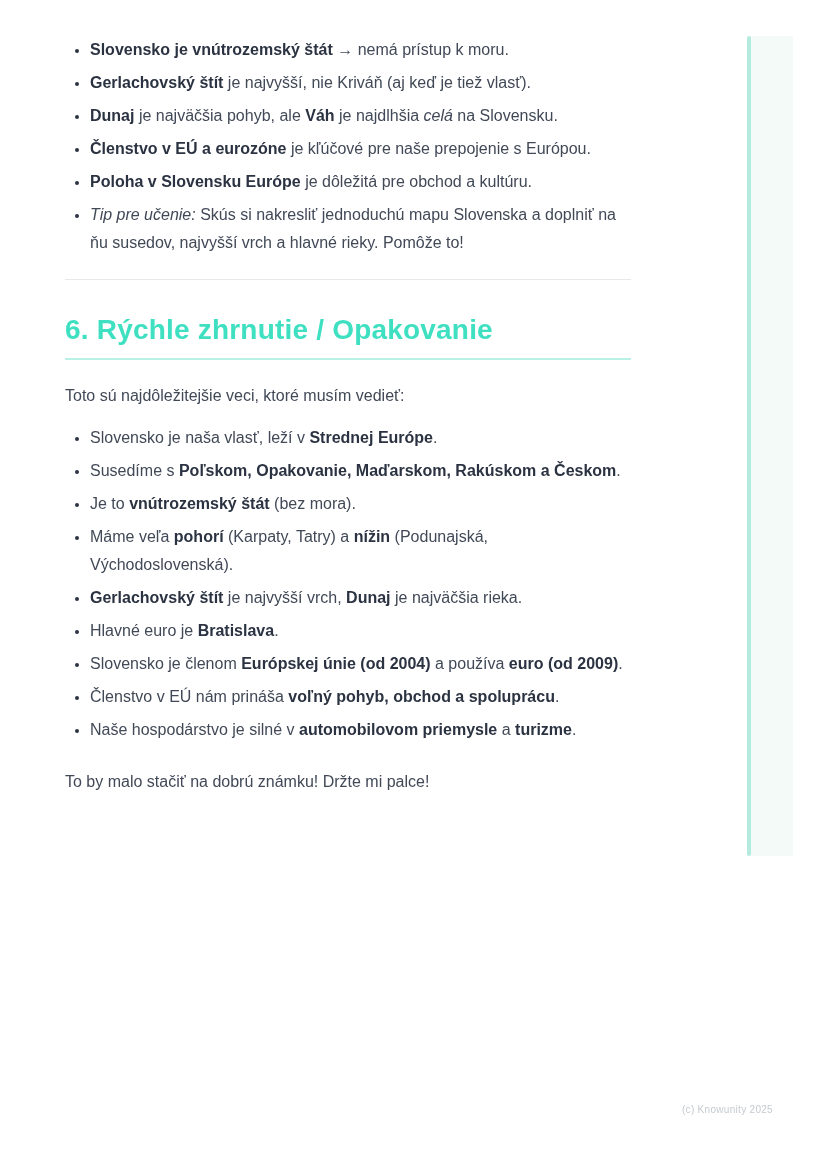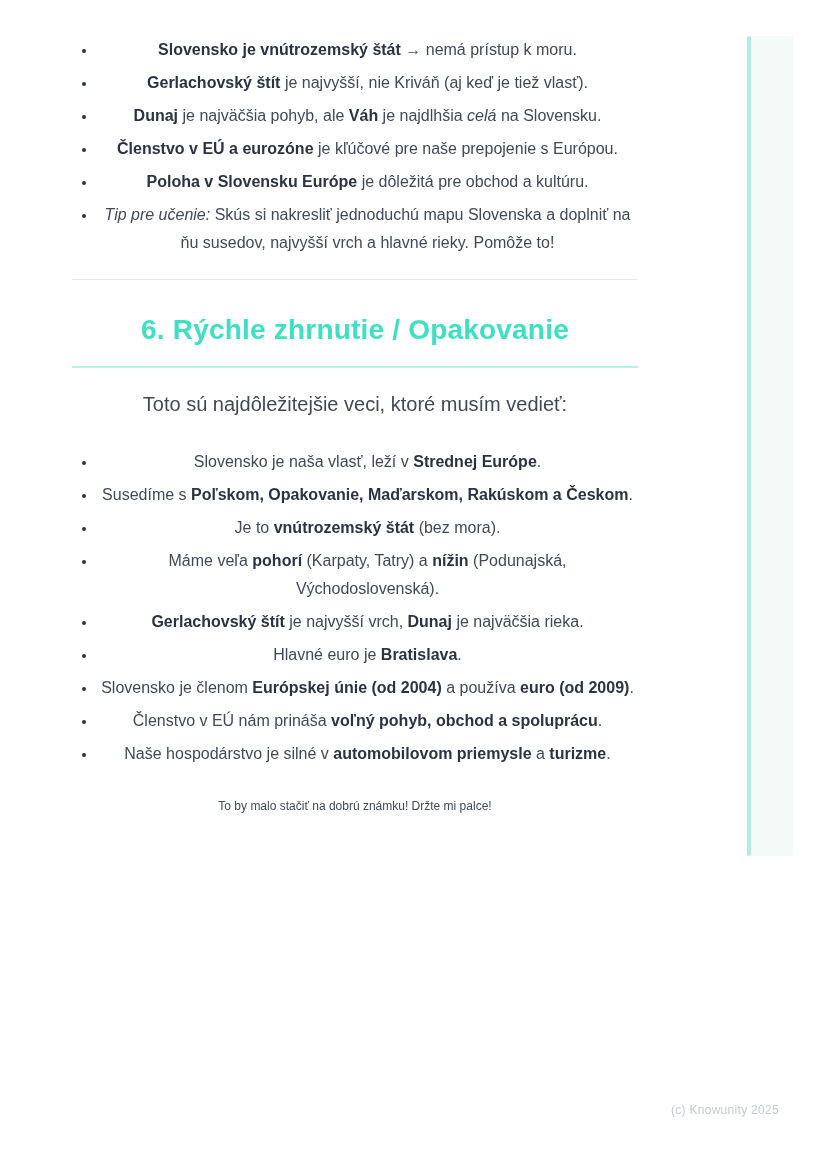--- a/index.html
+++ b/index.html
@@ -19,23 +19,22 @@
   }
   .accent-line {
     position: absolute;
     left: 747px; top: 36px;
     width: 4px; height: 820px;
     background: #b4ebdf;
     border-radius: 2px;
   }
   .content {
     position: absolute;
-    left: 72px; top: 36px;
+    left: 65px; top: 36px;
     width: 566px;
-    text-align: center;
   }
   ul.list {
     list-style: disc;
     padding-left: 25px;
     margin: 0;
   }
   ul.list li {
     font-size: 16px;
     line-height: 28px;
     margin-bottom: 5px;
@@ -49,42 +48,42 @@
     border-top: 1px solid #e8e9eb;
     margin: 22px 0 0 0;
     width: 566px;
   }
   h2.section-heading {
     margin-top: 32px;
     font-size: 28px;
     line-height: 36px;
     font-weight: 700;
     color: #3fe0c1;
-    padding-bottom: 18px;
+    padding-bottom: 10px;
     border-bottom: 2px solid #b9f1e6;
     letter-spacing: 0.2px;
   }
   p.intro {
     margin-top: 22px;
-    font-size: 20px;
+    font-size: 16px;
     line-height: 28px;
     color: #414957;
   }
-  ul.list.summary { margin-top: 30px; }
+  ul.list.summary { margin-top: 14px; }
   p.closing {
     margin-top: 24px;
-    font-size: 12px;
+    font-size: 16px;
     line-height: 28px;
     color: #414957;
   }
   .footer {
     position: absolute;
     top: 1103px;
-    right: 49px;
-    font-size: 12px;
+    right: 55px;
+    font-size: 10px;
     line-height: 14px;
     color: #c5cad0;
     letter-spacing: 0.3px;
   }
 </style>
 </head>
 <body>
 
 <div class="accent-fill"></div>
 <div class="accent-line"></div>

